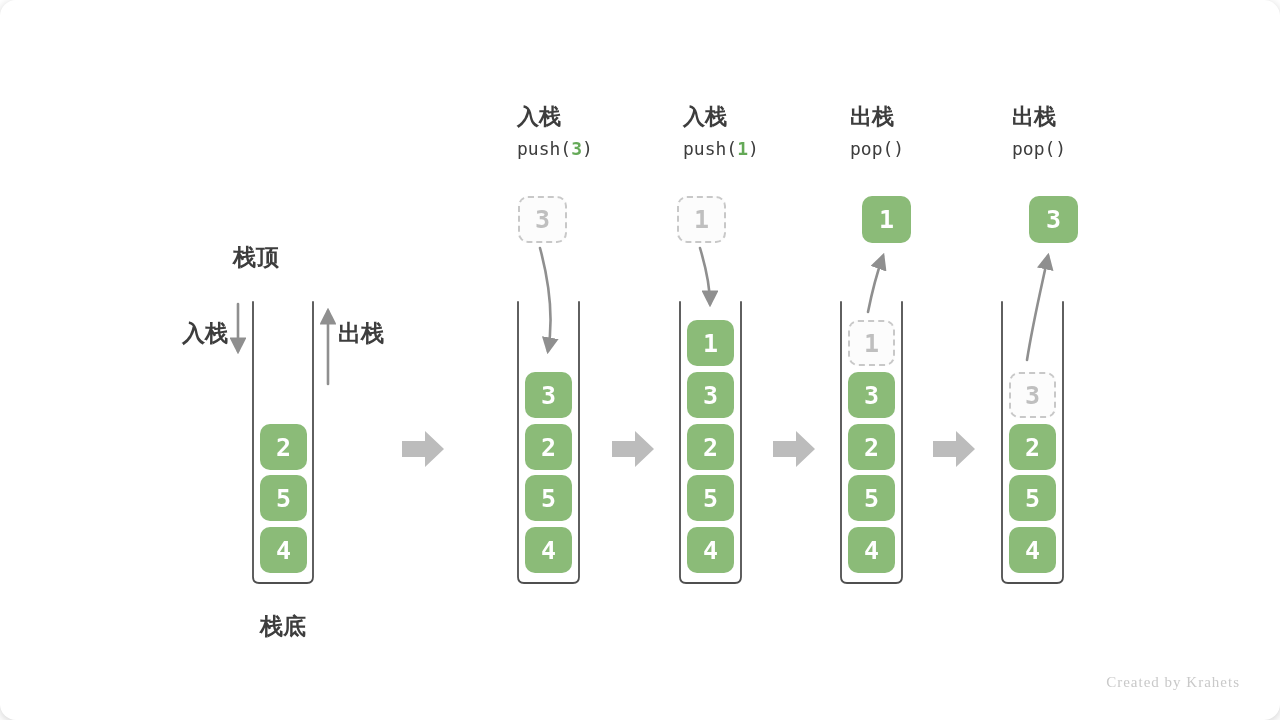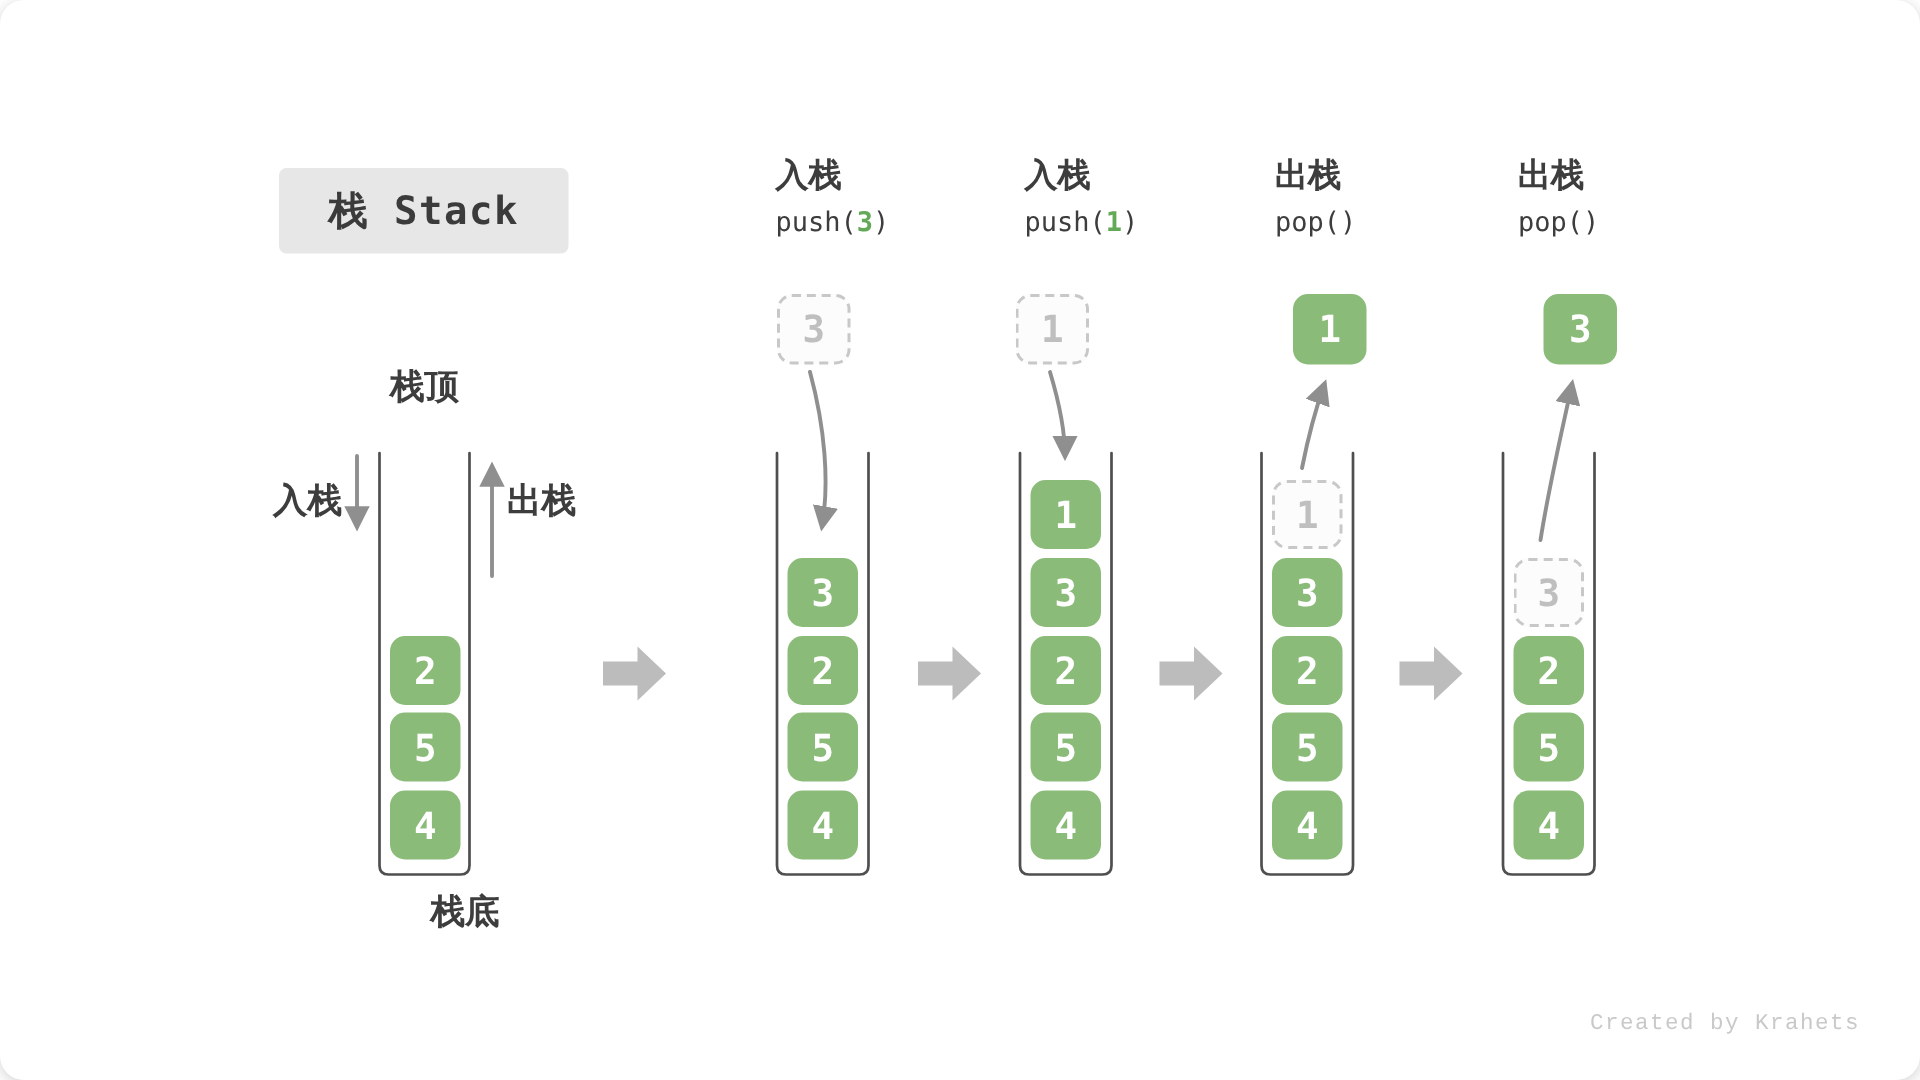--- a/index.html
+++ b/index.html
@@ -27,21 +27,21 @@
     position:absolute;width:47px;height:46px;border-radius:10px;
     background:#8bbb78;color:#ffffff;display:flex;align-items:center;justify-content:center;
     font-family:"DejaVu Sans Mono","Liberation Mono",monospace;font-size:25px;font-weight:bold;
     box-sizing:border-box;
   }
   .cell.ghost{
     background:#fcfcfc;border:2px dashed #c8c8c8;color:#bfbfbf;
   }
   .footer{
     position:absolute;right:40px;top:674px;
-    font-family:Liberation Mono, monospace;
+    font-family:Liberation Serif, serif;
     font-size:15px;color:#c9c9c9;letter-spacing:1px;
   }
 </style>
 </head>
 <body>
 
 <div class="card">
 
   <svg class="overlay" width="1280" height="720" viewBox="0 0 1280 720">
     <defs>
@@ -68,43 +68,40 @@
     </g>
 
     <g fill="#bcbcbc">
       <path transform="translate(402,431)" d="M0 10 H23 V0 L42 18 L23 36 V26 H0 Z"></path>
       <path transform="translate(612,431)" d="M0 10 H23 V0 L42 18 L23 36 V26 H0 Z"></path>
       <path transform="translate(773,431)" d="M0 10 H23 V0 L42 18 L23 36 V26 H0 Z"></path>
       <path transform="translate(933,431)" d="M0 10 H23 V0 L42 18 L23 36 V26 H0 Z"></path>
     </g>
   </svg>
 
-  <div class="title-box">
-    <span>栈 Stack</span>
-  </div>
 
   <div class="stage-label" style="left:517px">
     <div class="op">入栈</div>
     <div class="code"><span>push(</span><span class="arg">3</span><span>)</span></div>
   </div>
   <div class="stage-label" style="left:683px">
     <div class="op">入栈</div>
     <div class="code"><span>push(</span><span class="arg">1</span><span>)</span></div>
   </div>
   <div class="stage-label" style="left:850px">
     <div class="op">出栈</div>
     <div class="code"><span>pop()</span></div>
   </div>
   <div class="stage-label" style="left:1012px">
     <div class="op">出栈</div>
     <div class="code"><span>pop()</span></div>
   </div>
 
-  <div class="side-label" style="left:233px;top:246px;width:100px;text-align:center">栈顶</div>
-  <div class="side-label" style="left:233px;top:596px;width:100px;text-align:right">栈底</div>
+  <div class="side-label" style="left:233px;top:246px;width:100px;text-align:left">栈顶</div>
+  <div class="side-label" style="left:233px;top:615px;width:100px;text-align:center">栈底</div>
   <div class="side-label" style="left:150px;top:322px;width:78px;text-align:right">入栈</div>
   <div class="side-label" style="left:338px;top:322px">出栈</div>
 
   <div class="cell" style="left:260px;top:424px">2</div>
   <div class="cell" style="left:260px;top:475px">5</div>
   <div class="cell" style="left:260px;top:527px">4</div>
 
   <div class="cell ghost" style="left:518px;top:196px;width:49px;height:47px">3</div>
   <div class="cell" style="left:525px;top:372px">3</div>
   <div class="cell" style="left:525px;top:424px">2</div>

